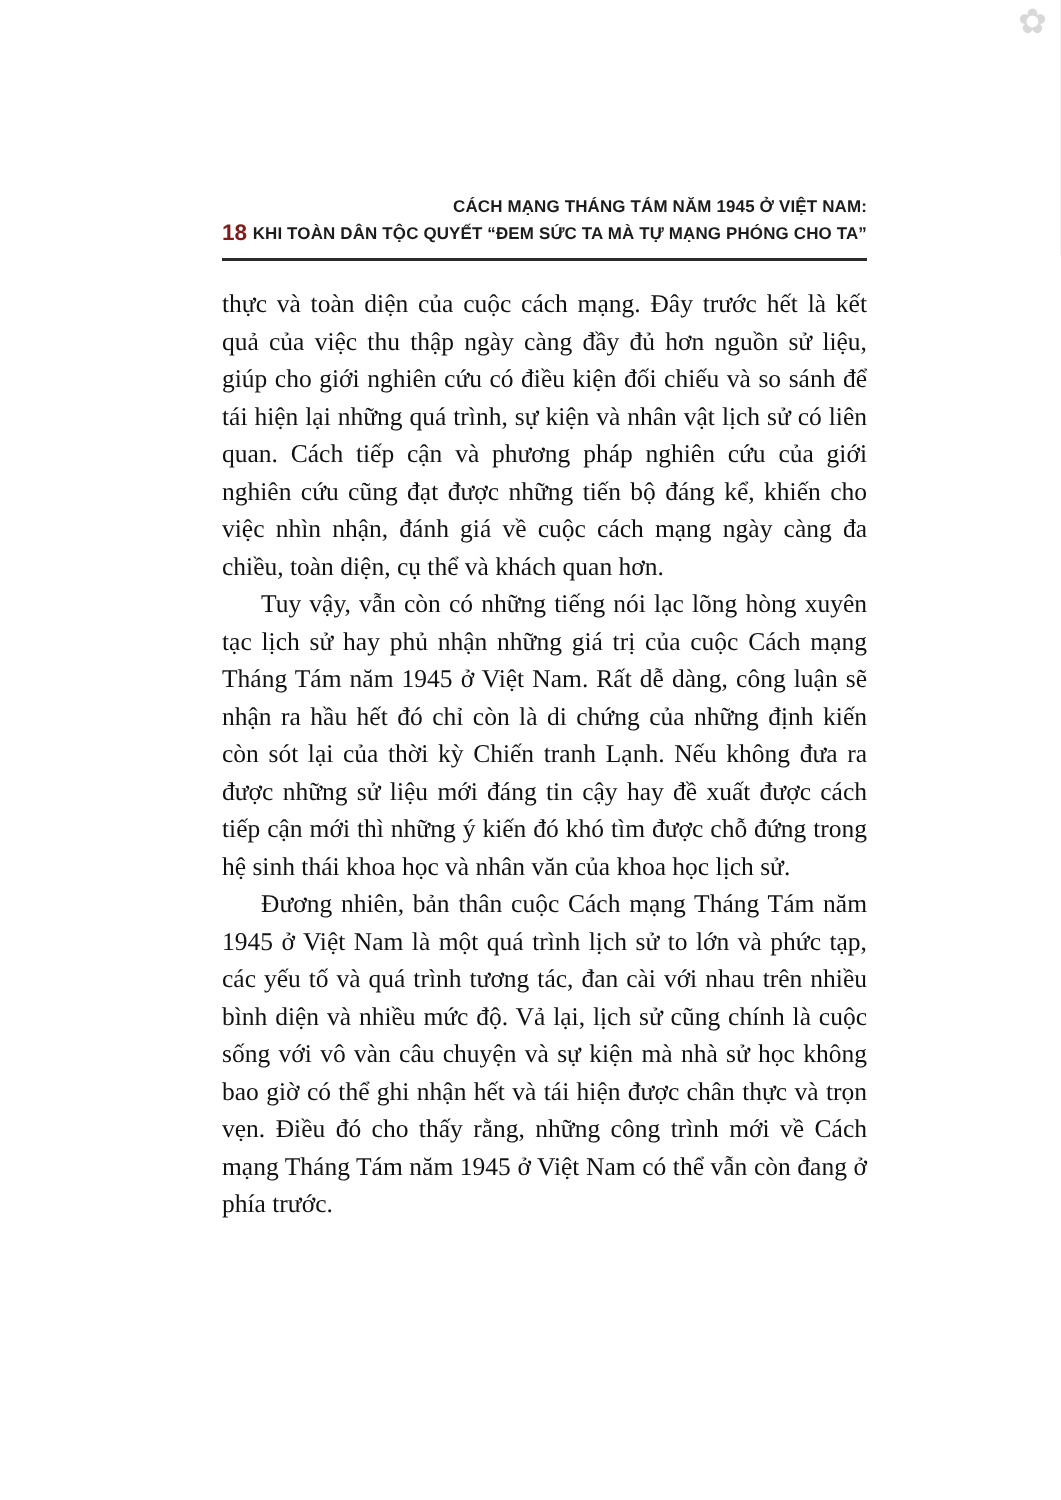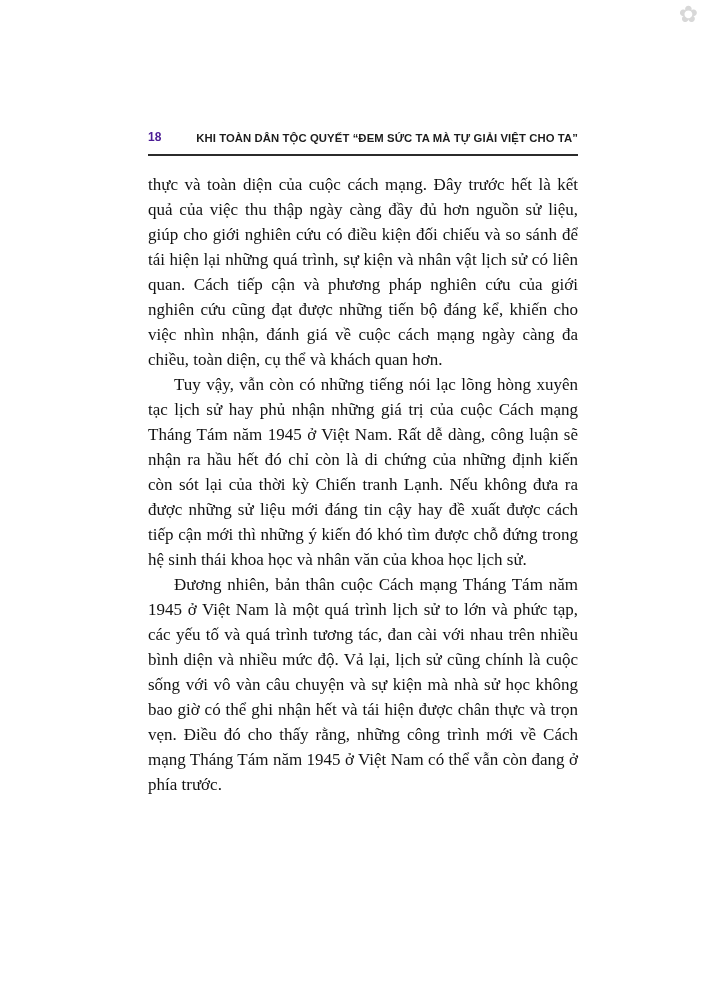--- a/index.html
+++ b/index.html
@@ -31,23 +31,23 @@
   .header-row {
     display: flex;
     justify-content: space-between;
     align-items: flex-end;
     padding-bottom: 7px;
     border-bottom: 2px solid #2b2b2b;
   }
   .page-number {
     font-family: "Liberation Sans", "DejaVu Sans", sans-serif;
     font-weight: bold;
-    font-size: 12px;
+    font-size: 15px;
     line-height: 17px;
-    color: #4c1d95;
+    color: #7f1d1d;
     flex: 0 0 auto;
     padding-bottom: 1px;
   }
   .header-title {
     flex: 1 1 auto;
     text-align: right;
     font-family: "Liberation Sans", "DejaVu Sans", sans-serif;
     font-weight: bold;
     font-size: 11.3px;
     line-height: 18px;
@@ -70,21 +70,22 @@
 
 <div class="page">
 
   <div class="ornament">✿</div>
 
   <div class="content">
 
     <div class="header-row">
       <div class="page-number">18</div>
       <div class="header-title">
-        <div>KHI TOÀN DÂN TỘC QUYẾT “ĐEM SỨC TA MÀ TỰ GIẢI VIỆT CHO TA”</div>
+        <div>CÁCH MẠNG THÁNG TÁM NĂM 1945 Ở VIỆT NAM:</div>
+        <div>KHI TOÀN DÂN TỘC QUYẾT “ĐEM SỨC TA MÀ TỰ MẠNG PHÓNG CHO TA”</div>
       </div>
     </div>
 
     <div class="body-text">
         <p class="para">thực và toàn diện của cuộc cách mạng. Đây trước hết là kết quả của việc thu thập ngày càng đầy đủ hơn nguồn sử liệu, giúp cho giới nghiên cứu có điều kiện đối chiếu và so sánh để tái hiện lại những quá trình, sự kiện và nhân vật lịch sử có liên quan. Cách tiếp cận và phương pháp nghiên cứu của giới nghiên cứu cũng đạt được những tiến bộ đáng kể, khiến cho việc nhìn nhận, đánh giá về cuộc cách mạng ngày càng đa chiều, toàn diện, cụ thể và khách quan hơn.</p>
         <p class="para indent">Tuy vậy, vẫn còn có những tiếng nói lạc lõng hòng xuyên tạc lịch sử hay phủ nhận những giá trị của cuộc Cách mạng Tháng Tám năm 1945 ở Việt Nam. Rất dễ dàng, công luận sẽ nhận ra hầu hết đó chỉ còn là di chứng của những định kiến còn sót lại của thời kỳ Chiến tranh Lạnh. Nếu không đưa ra được những sử liệu mới đáng tin cậy hay đề xuất được cách tiếp cận mới thì những ý kiến đó khó tìm được chỗ đứng trong hệ sinh thái khoa học và nhân văn của khoa học lịch sử.</p>
         <p class="para indent">Đương nhiên, bản thân cuộc Cách mạng Tháng Tám năm 1945 ở Việt Nam là một quá trình lịch sử to lớn và phức tạp, các yếu tố và quá trình tương tác, đan cài với nhau trên nhiều bình diện và nhiều mức độ. Vả lại, lịch sử cũng chính là cuộc sống với vô vàn câu chuyện và sự kiện mà nhà sử học không bao giờ có thể ghi nhận hết và tái hiện được chân thực và trọn vẹn. Điều đó cho thấy rằng, những công trình mới về Cách mạng Tháng Tám năm 1945 ở Việt Nam có thể vẫn còn đang ở phía trước.</p>
       </div>
 
   </div>

